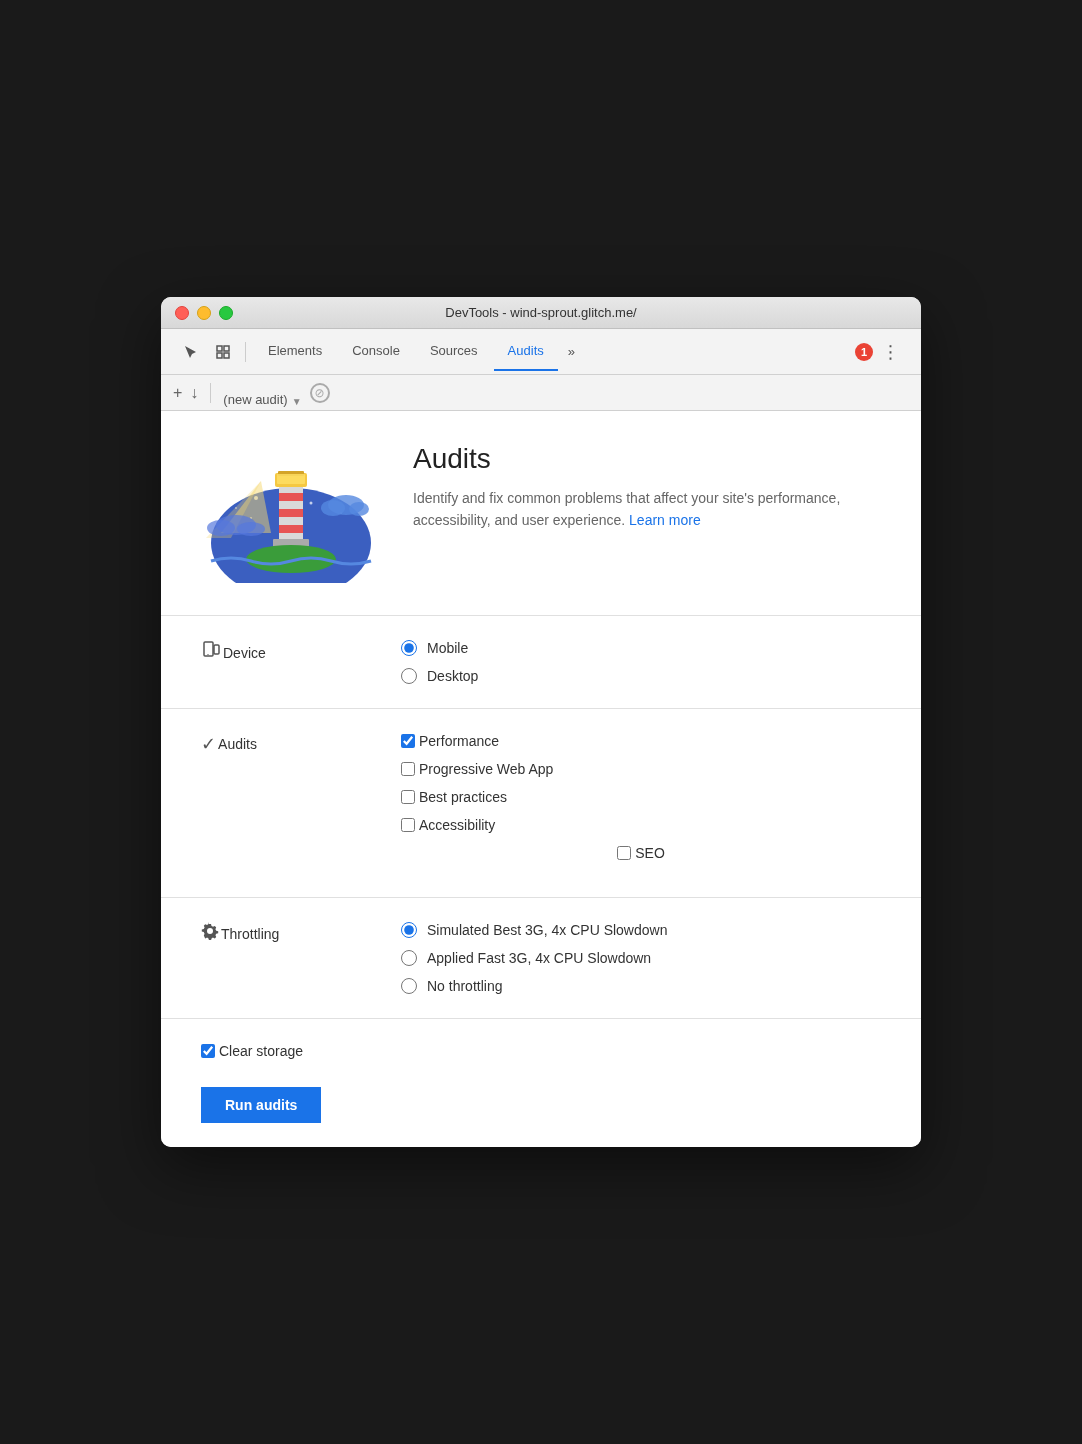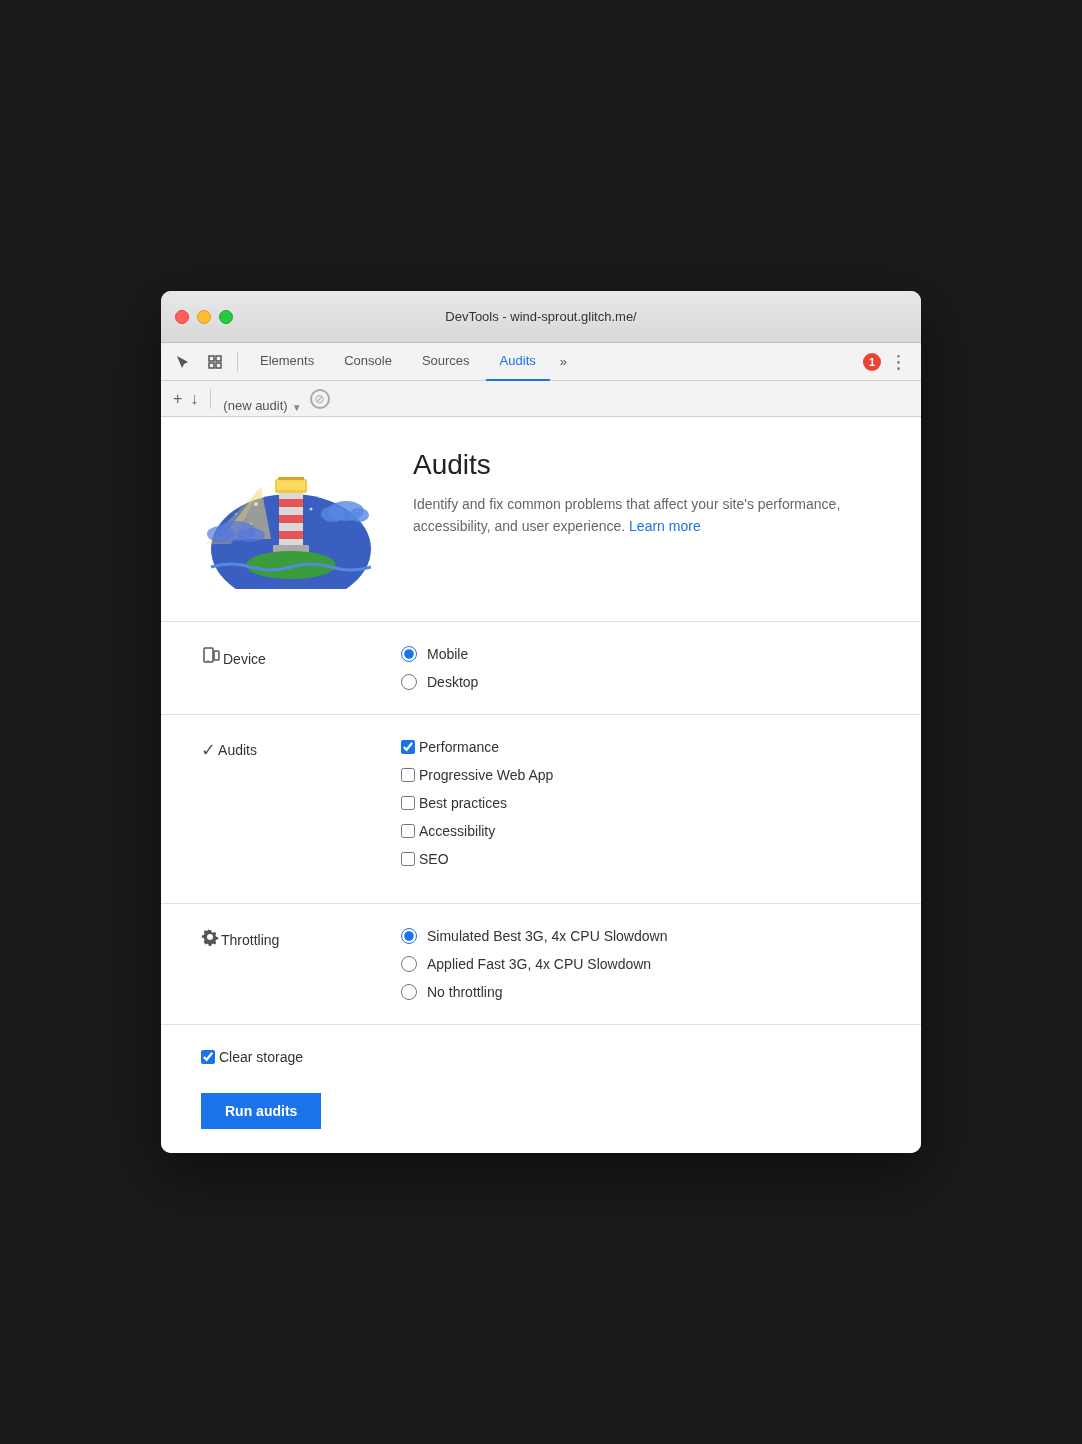--- a/index.html
+++ b/index.html
@@ -14,21 +14,21 @@
     .window {
       width: 760px;
       background: #f0f0f0;
       border-radius: 10px;
       overflow: hidden;
       box-shadow: 0 20px 60px rgba(0,0,0,0.5);
     }
     
     .title-bar {
       background: linear-gradient(to bottom, #e8e8e8, #d8d8d8);
-      height: 52px;
+      height: 32px;
       display: flex;
       align-items: center;
       padding: 0 14px;
       position: relative;
       border-bottom: 1px solid #c0c0c0;
     }
     .traffic-lights {
       display: flex;
       gap: 8px;
       align-items: center;
@@ -49,22 +49,22 @@
       font-size: 13px;
       color: #333;
       font-weight: 500;
     }
     
     .devtools-toolbar {
       background: #f3f3f3;
       border-bottom: 1px solid #d0d0d0;
       display: flex;
       align-items: center;
-      padding: 0 8px;
-      height: 38px;
+      padding: 0 16px;
+      height: 46px;
       gap: 4px;
     }
     .toolbar-icon {
       width: 28px;
       height: 28px;
       display: flex;
       align-items: center;
       justify-content: center;
       cursor: pointer;
       border-radius: 3px;
@@ -241,21 +241,21 @@
     }
     .checkbox-option {
       display: flex;
       align-items: center;
       gap: 4px;
       margin-bottom: 12px;
       font-size: 14px;
       color: #333;
       cursor: pointer;
     }
-    .checkbox-option:last-child { margin-bottom: 12px; }
+    .checkbox-option:last-child { margin-bottom: 12px; justify-content: center; }
     .checkbox-input {
       width: 14px;
       height: 14px;
       accent-color: #1a73e8;
       cursor: pointer;
     }
     
     .bottom-section {
       padding: 24px 40px;
       display: flex;

